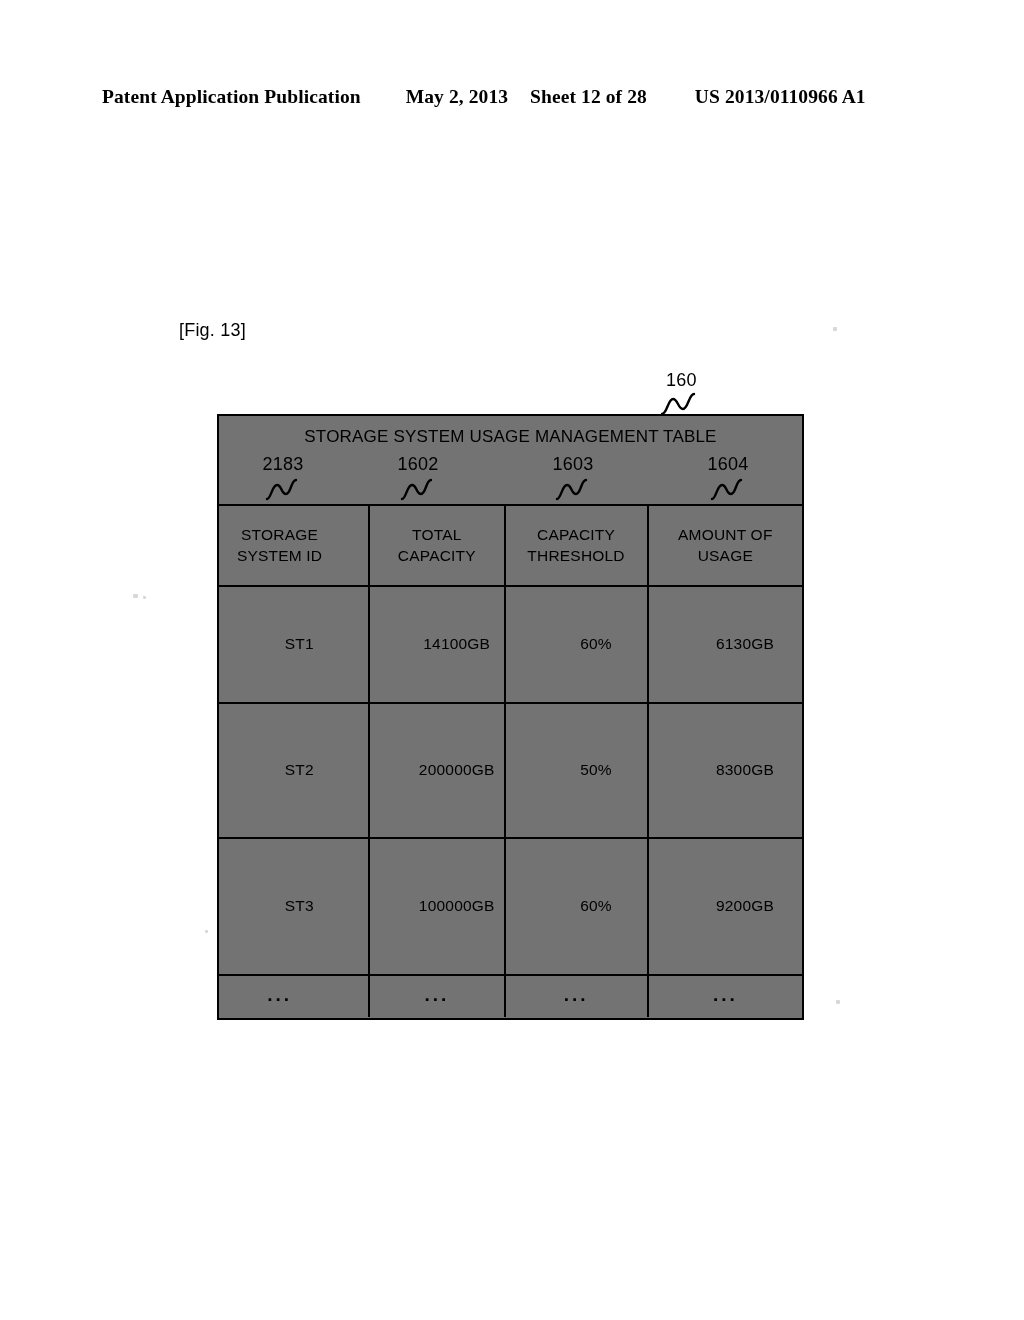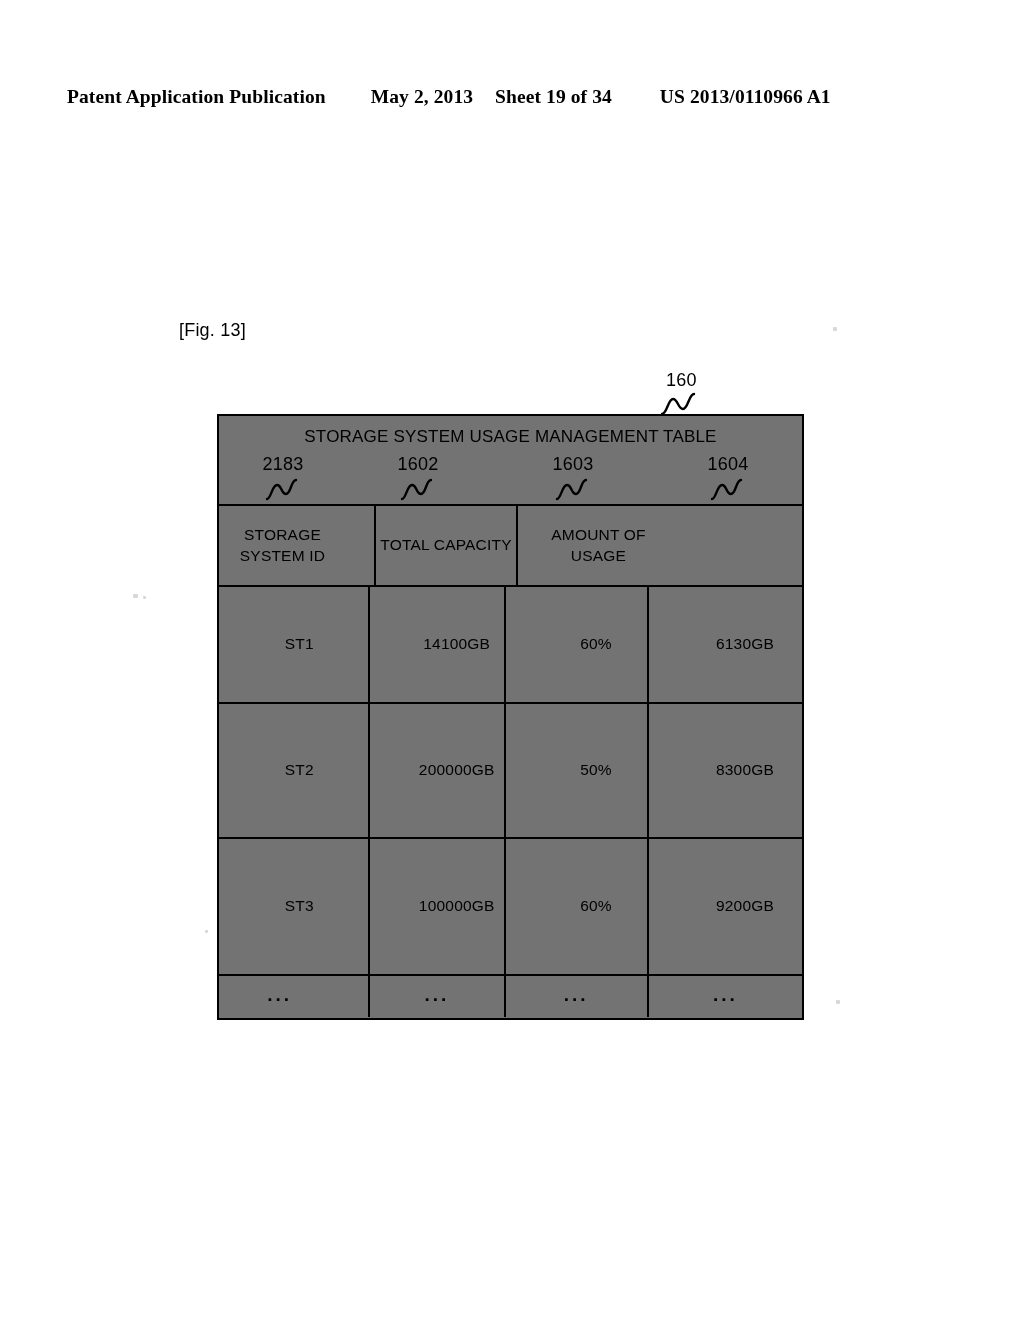--- a/index.html
+++ b/index.html
@@ -25,21 +25,21 @@
     width: 1024px;
     display: flex;
     justify-content: flex-start;
     align-items: baseline;
     font-family: "Liberation Serif", serif;
     font-weight: bold;
     font-size: 19.5px;
     letter-spacing: 0.1px;
     white-space: nowrap;
   }
-  .hdr-pub   { margin-left: 67px; }
+  .hdr-pub   { margin-left: 102px; }
   .hdr-date  { margin-left: 45px; }
   .hdr-sheet { margin-left: 22px; }
   .hdr-num   { margin-left: 48px; }
 
   
   .fig-label {
     position: absolute;
     left: 179px;
     top: 320px;
     font-size: 18px;
@@ -193,21 +193,21 @@
     background: #d8d8d8;
     border-radius: 1px;
   }
 </style>
 </head>
 <body>
 
 <div class="page-header">
   <span class="hdr-pub">Patent Application Publication</span>
   <span class="hdr-date">May 2, 2013</span>
-  <span class="hdr-sheet">Sheet 19 of 34</span>
+  <span class="hdr-sheet">Sheet 12 of 28</span>
   <span class="hdr-num">US 2013/0110966 A1</span>
 </div>
 
 <div class="fig-label">[Fig. 13]</div>
 
 <div class="ref-160">
   <span class="ref-num">160</span>
   <span class="squiggle">
     <svg width="42" height="24" viewBox="0 0 42 24" xmlns="http://www.w3.org/2000/svg">
       <path d="M2 22 C 7 22, 8 7, 13 7 C 18 7, 18 17, 23 17 C 28 17, 29 2, 34 2" fill="none" stroke="#000" stroke-width="2.4" stroke-linecap="round"></path>
@@ -256,20 +256,22 @@
       </span>
     </div>
   </div>
 
   <div class="grid">
 
     <div class="grid-row row-head">
       <div class="cell cell-head c1">STORAGE
 SYSTEM ID</div>
       <div class="cell cell-head c2">TOTAL CAPACITY</div>
+      <div class="cell cell-head c3">CAPACITY
+THRESHOLD</div>
       <div class="cell cell-head c4">AMOUNT OF USAGE</div>
     </div>
 
     <div class="grid-row row-data">
       <div class="cell cell-val c1">ST1</div>
       <div class="cell cell-val c2">14100GB</div>
       <div class="cell cell-val c3">60%</div>
       <div class="cell cell-val c4">6130GB</div>
     </div>
 

